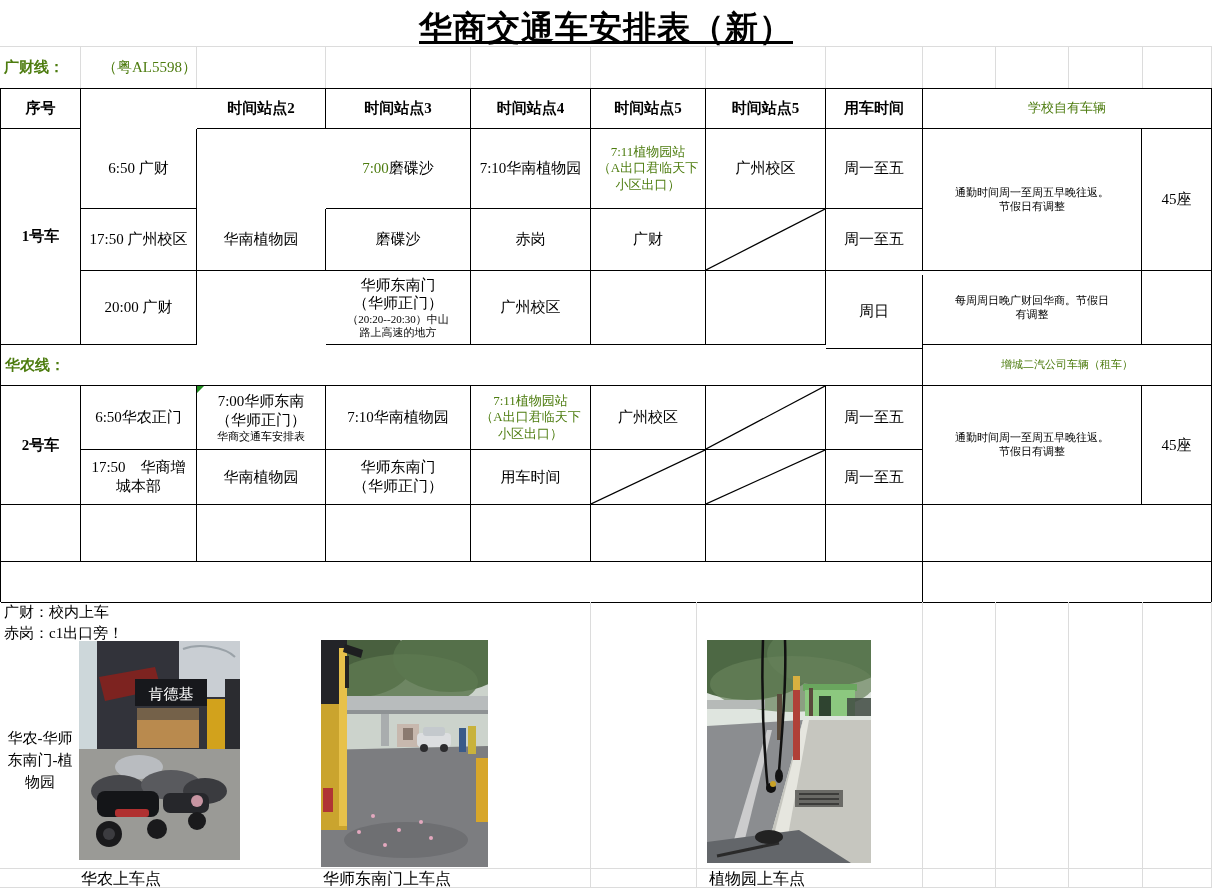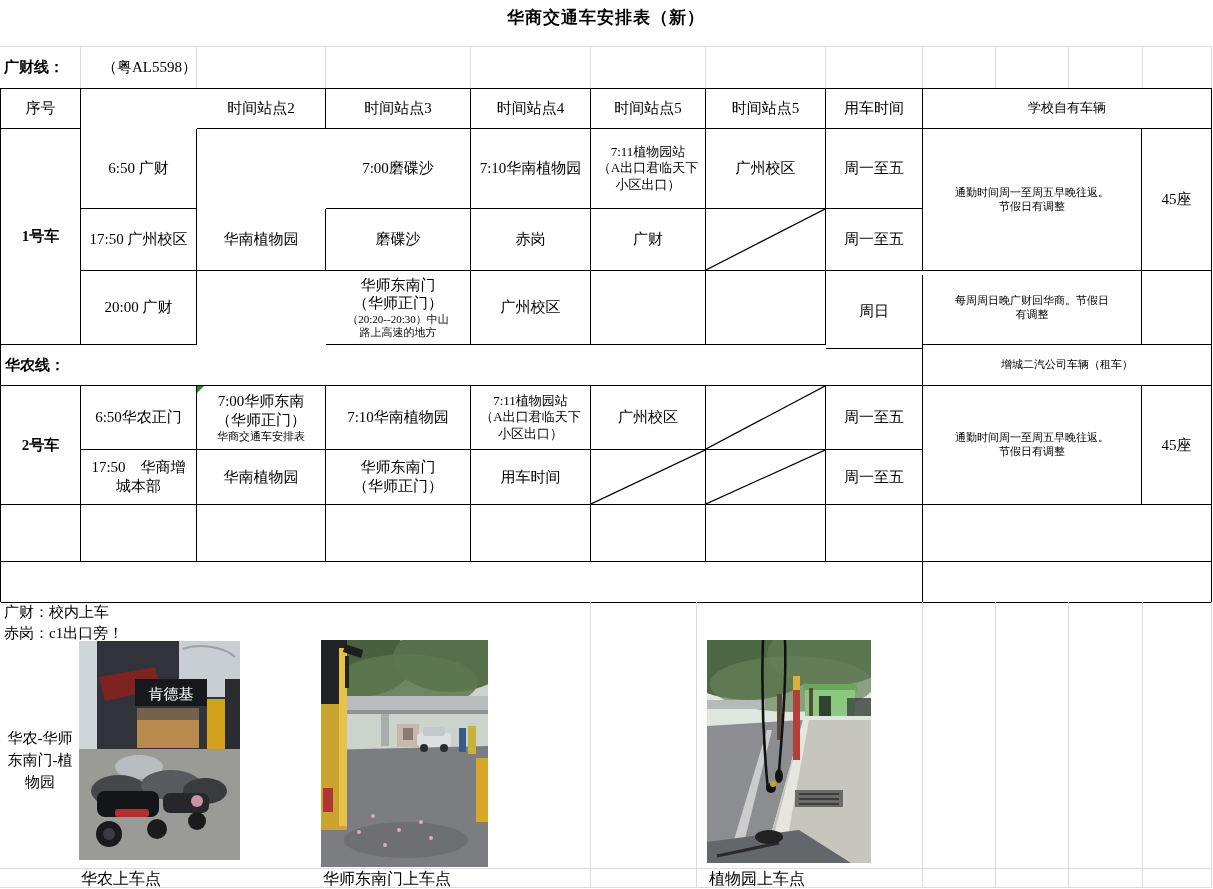--- a/index.html
+++ b/index.html
@@ -1,26 +1,26 @@
 <!DOCTYPE html>
 <html><head>
 <meta charset="utf-8">
 <style>
   html,body{margin:0;padding:0;background:#fff;}
   .page{position:relative;width:1213px;height:889px;background:#fff;overflow:hidden;
         font-family:"Liberation Serif","DejaVu Serif",serif;color:#000;}
   .title{position:absolute;left:0;top:6px;width:1212px;text-align:center;
-         font-size:17px;font-weight:bold;letter-spacing:1px;}
+         font-size:33px;font-weight:bold;letter-spacing:1px;text-decoration:underline;}
   .tbl{position:absolute;left:0;top:88px;width:1212px;height:514px;
        border-left:1.5px solid #000;border-top:1.5px solid #000;box-sizing:border-box;}
   .c{position:absolute;box-sizing:border-box;border-right:1.5px solid #000;border-bottom:1.5px solid #000;
      display:flex;align-items:center;justify-content:center;flex-direction:column;
      text-align:center;font-size:15px;line-height:1.25;white-space:pre-line;overflow:hidden;}
-  .hdr{font-weight:normal;}
-  .red{color:#000000;}
+  .hdr{font-weight:bold;}
+  .red{color:#4d7c0f;}
   .bold{font-weight:bold;}
   .leftal{align-items:flex-start;justify-content:center;text-align:left;padding-left:4px;}
   .f13{font-size:13px;}
   .f14{font-size:11px;}
   .sub{font-size:11px;line-height:1.2;}
   .dsvg{position:absolute;left:0;top:0;width:100%;height:100%;}
   .gtri{position:absolute;left:0;top:0;width:0;height:0;
         border-top:7px solid #1e8a1e;border-right:7px solid transparent;}
   .toplabel{position:absolute;font-size:15px;}
   .fh{position:absolute;height:1px;background:#dcdcdc;}

